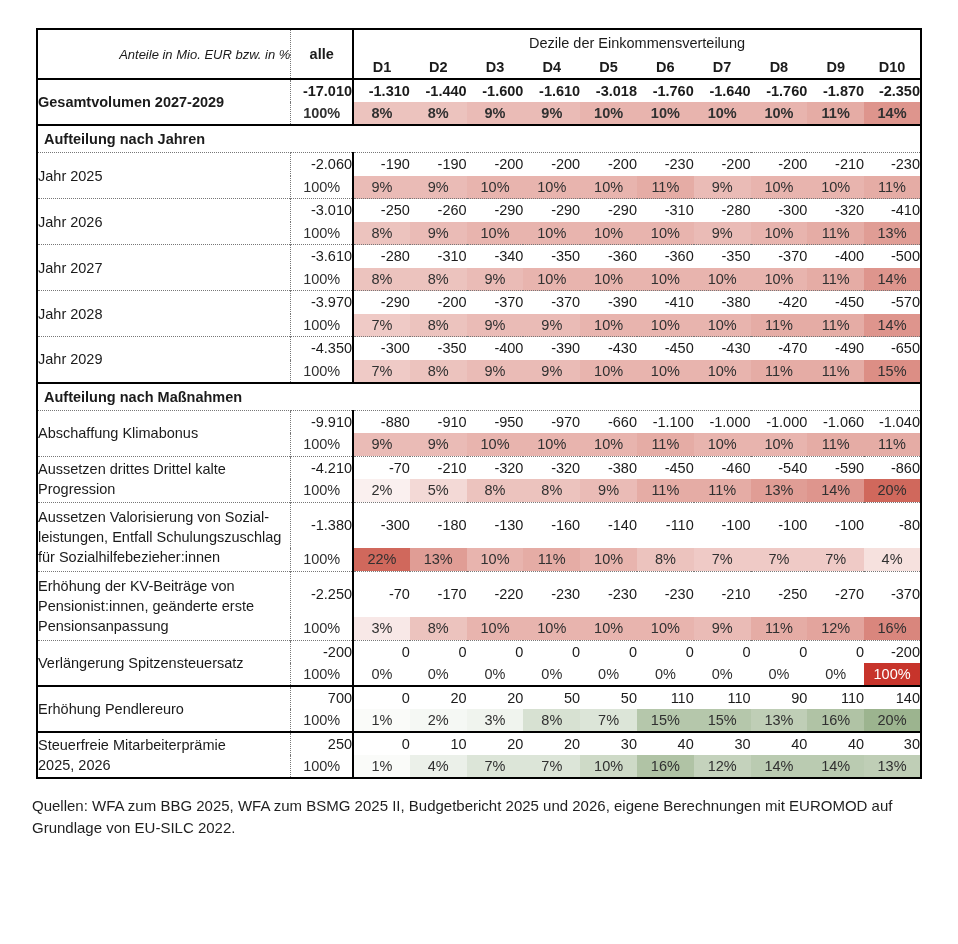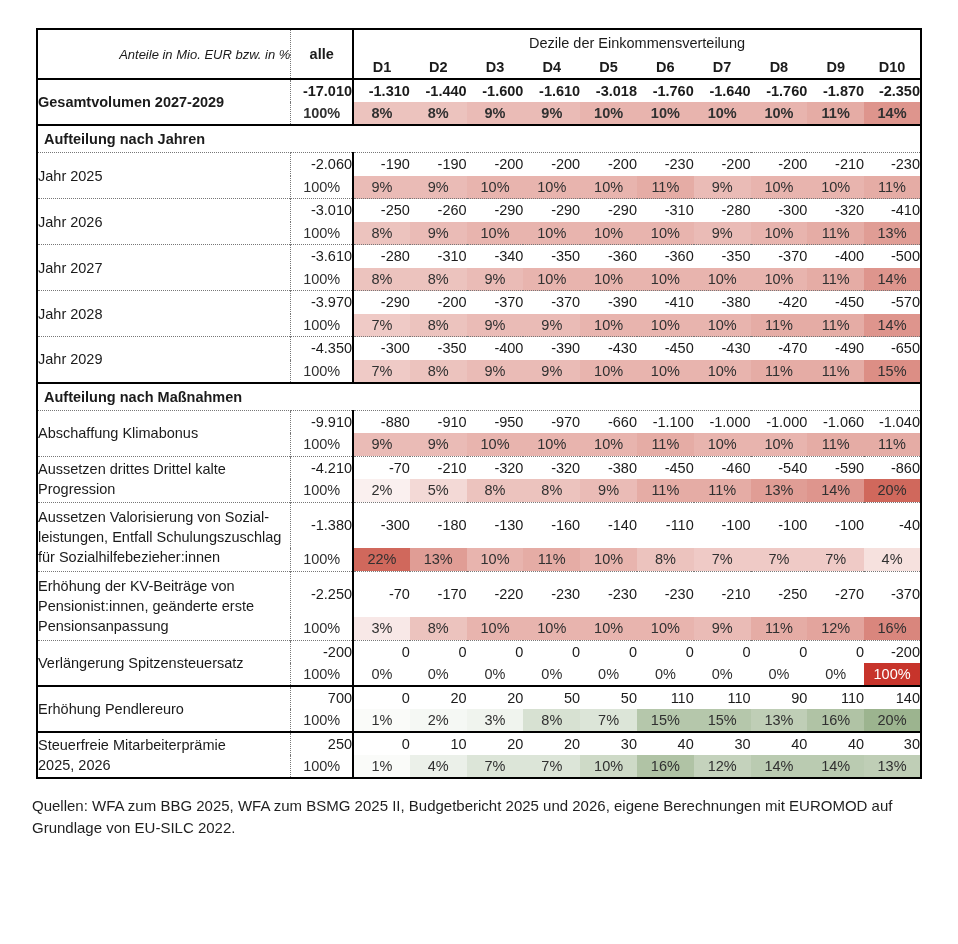--- a/index.html
+++ b/index.html
@@ -353,21 +353,21 @@
           <td class="val alle-r">-1.380</td>
           <td class="val">-300</td>
           <td class="val">-180</td>
           <td class="val">-130</td>
           <td class="val">-160</td>
           <td class="val">-140</td>
           <td class="val">-110</td>
           <td class="val">-100</td>
           <td class="val">-100</td>
           <td class="val">-100</td>
-          <td class="val">-40</td>
+          <td class="val">-80</td>
         </tr>
         <tr class="prow">
           <td class="pct alle-r">100%</td>
           <td class="pct" style="background: rgb(208, 104, 92);">22%</td>
           <td class="pct" style="background: rgb(224, 157, 149);">13%</td>
           <td class="pct" style="background: rgb(232, 180, 174);">10%</td>
           <td class="pct" style="background: rgb(229, 172, 165);">11%</td>
           <td class="pct" style="background: rgb(232, 180, 174);">10%</td>
           <td class="pct" style="background: rgb(236, 195, 190);">8%</td>
           <td class="pct" style="background: rgb(239, 202, 198);">7%</td>

